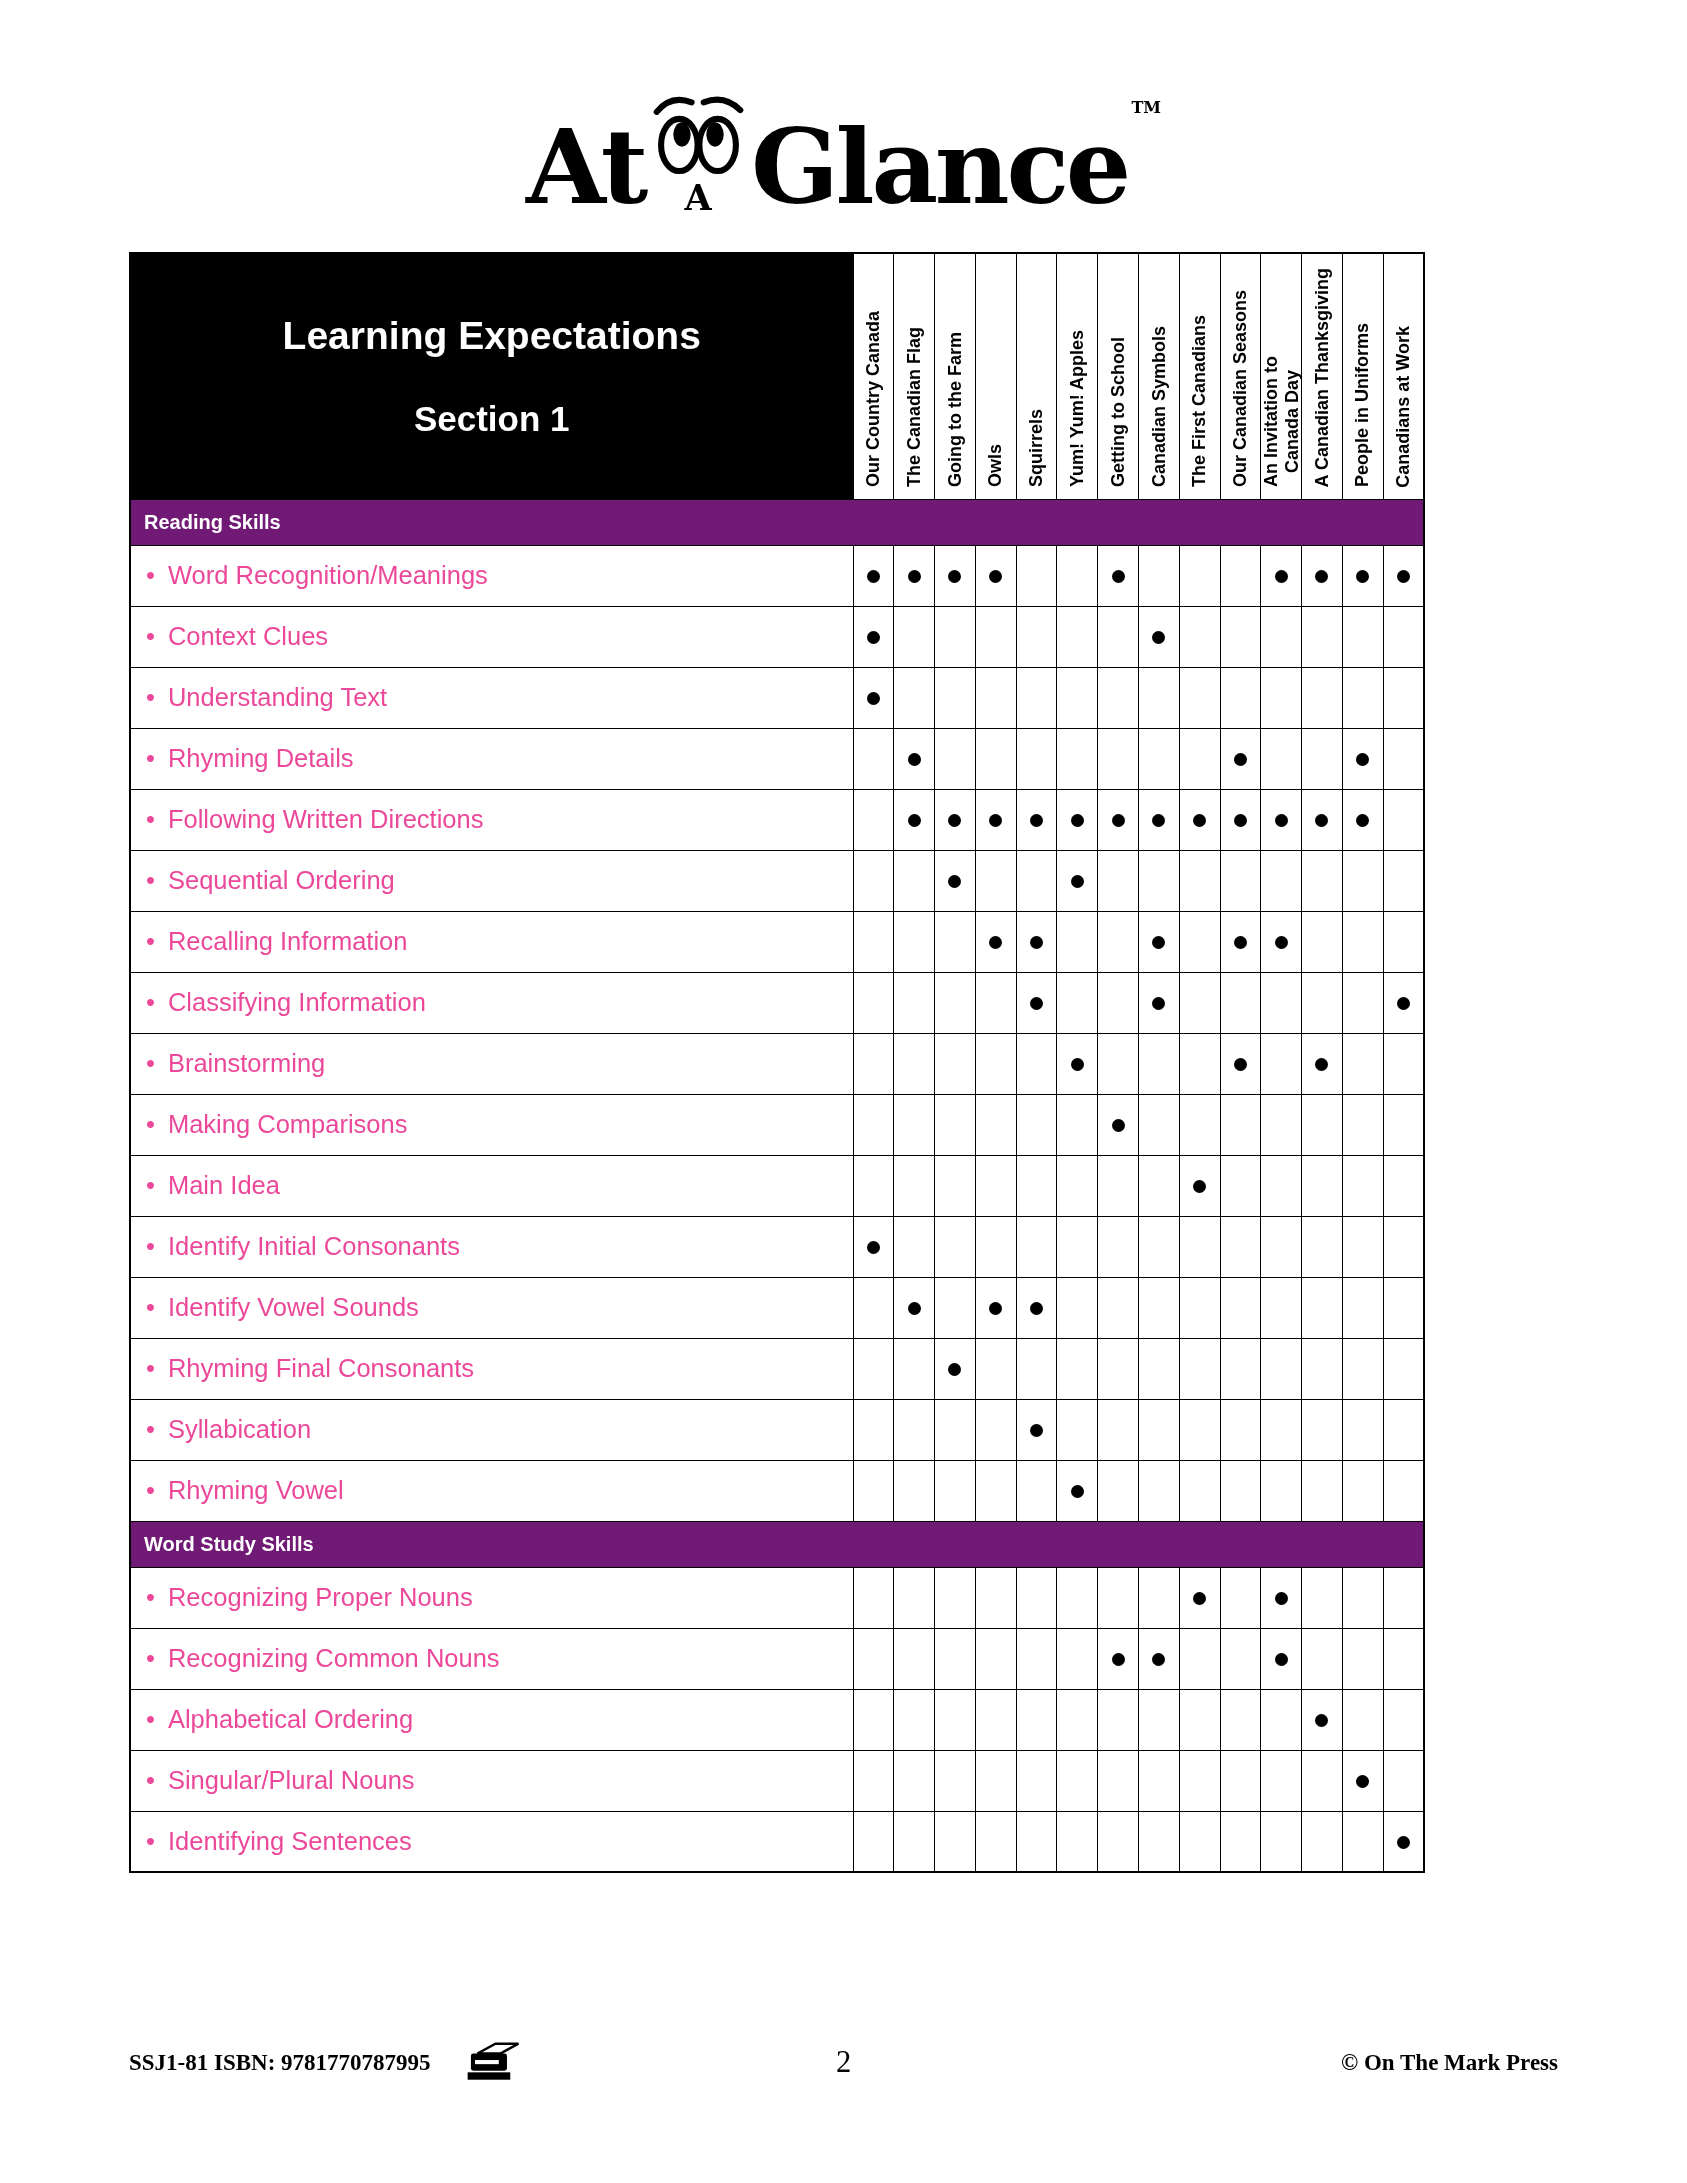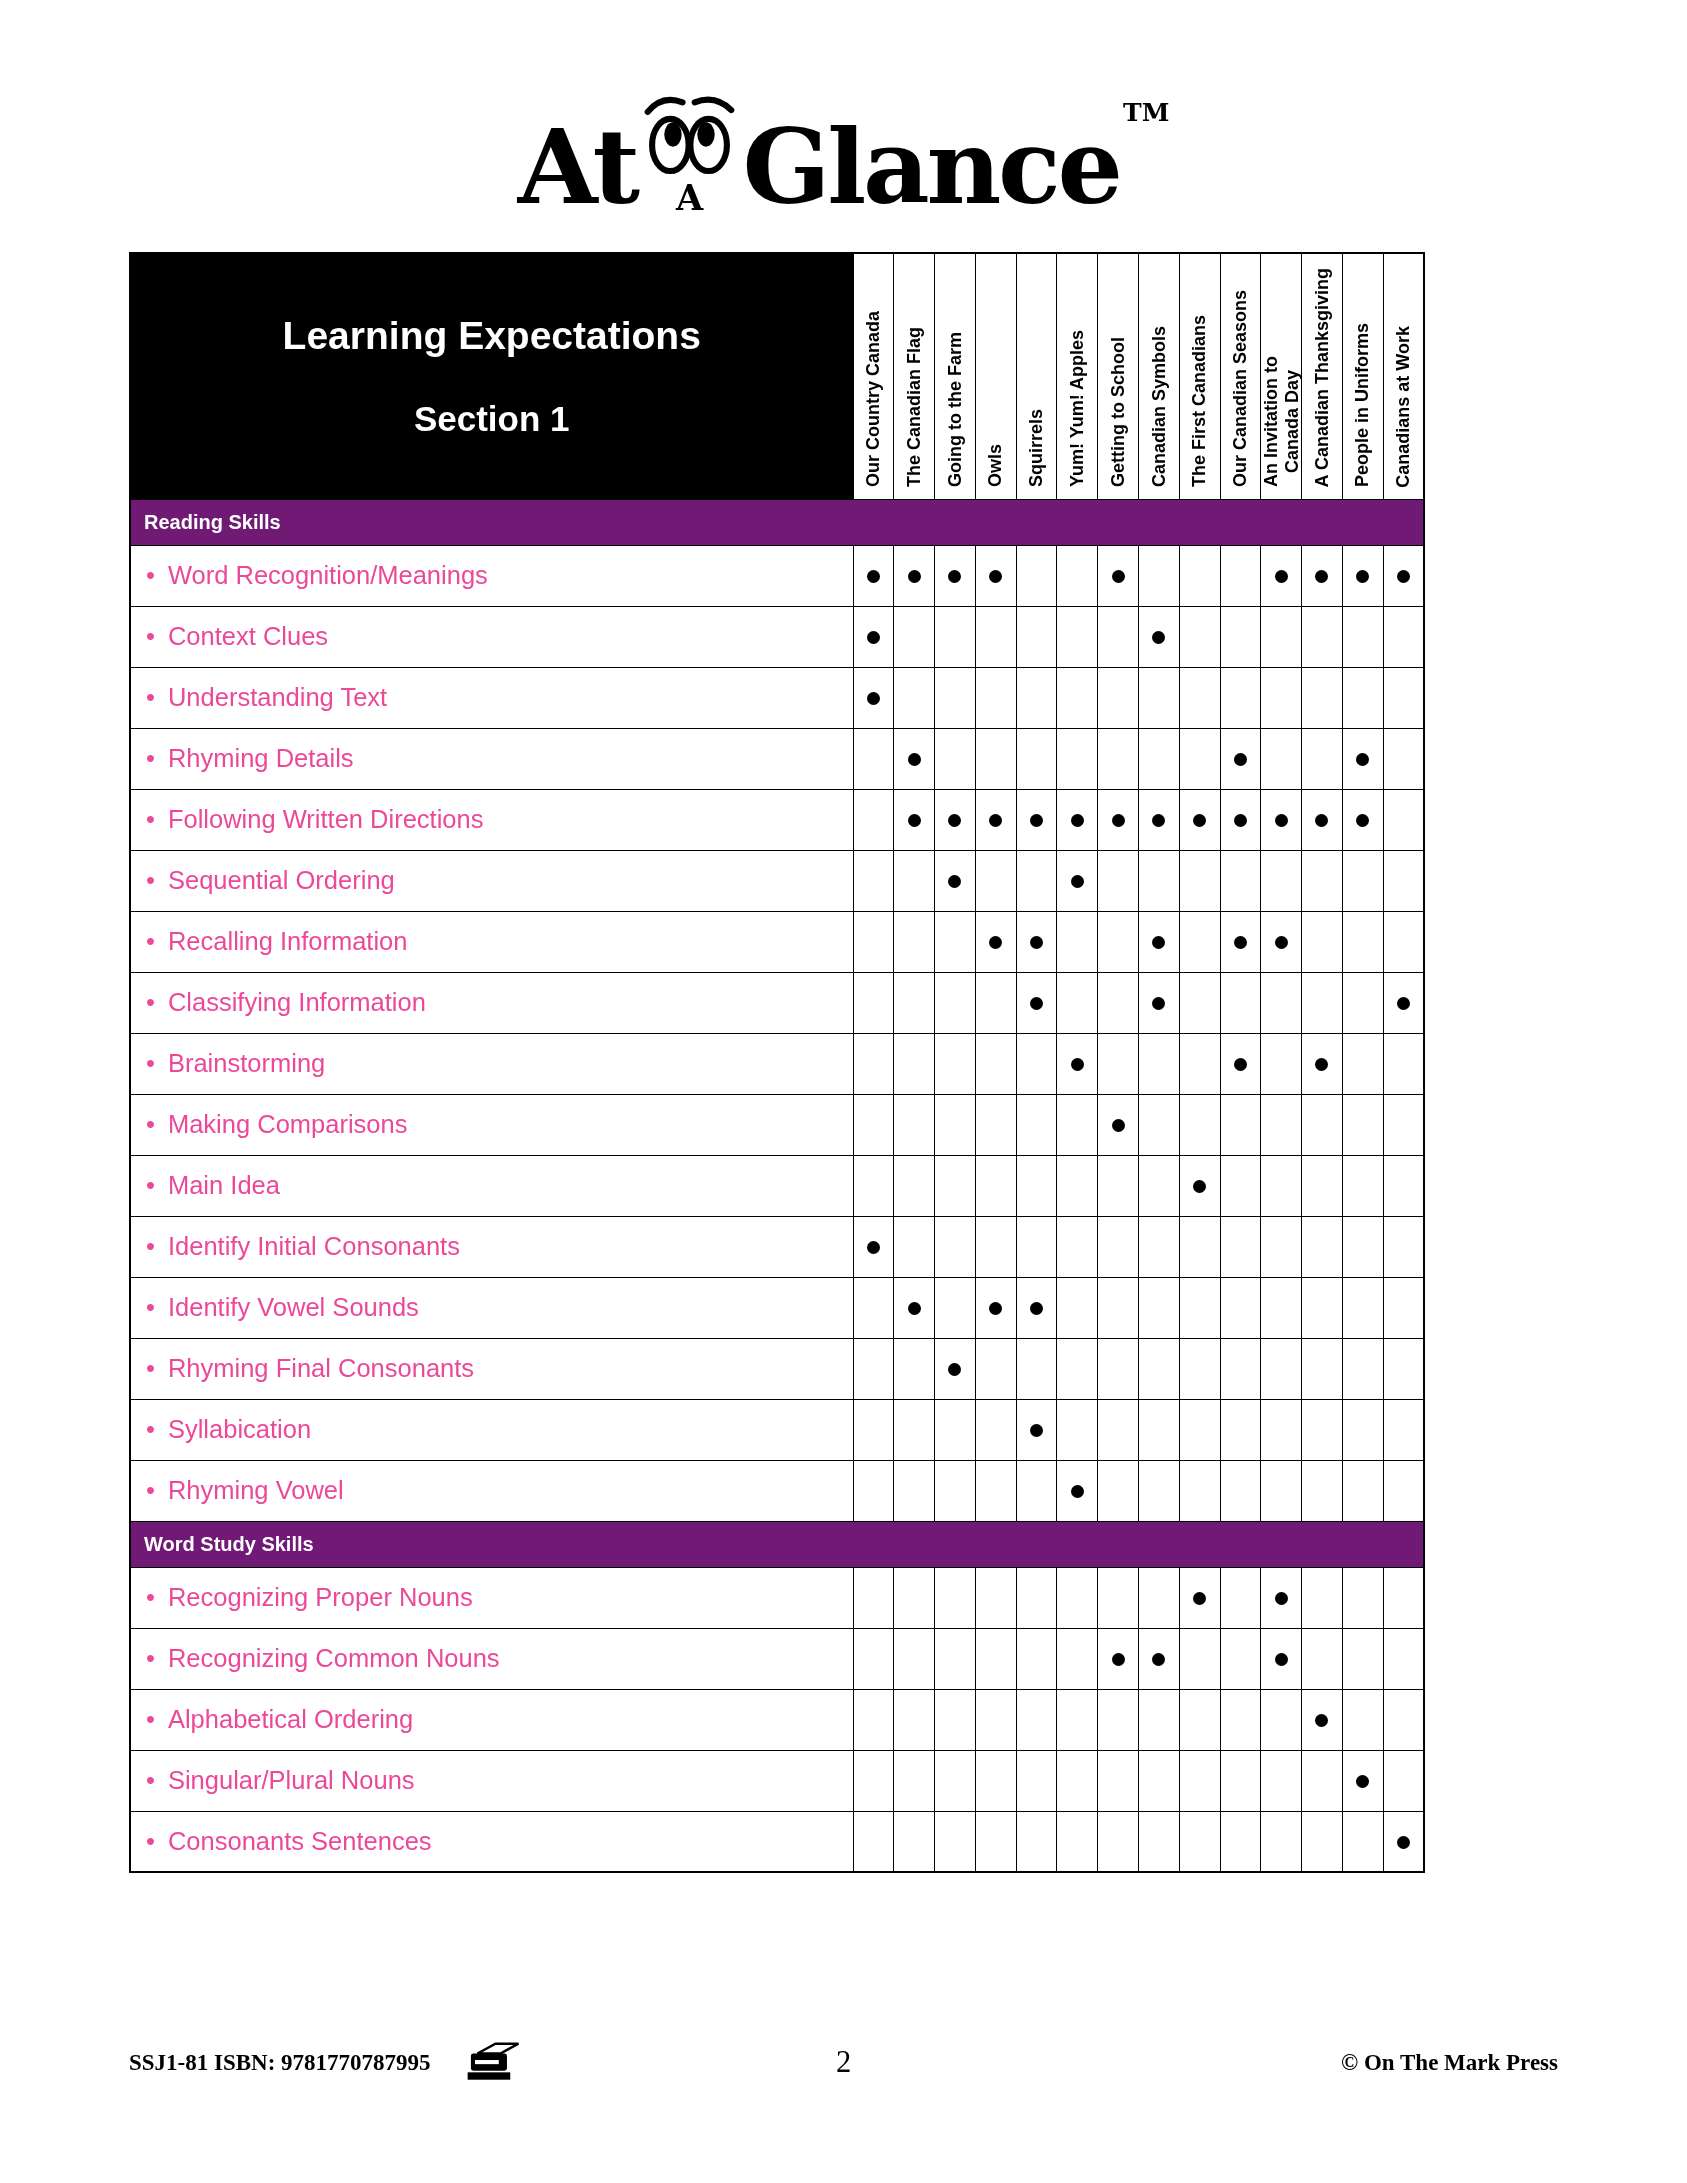--- a/index.html
+++ b/index.html
@@ -32,21 +32,21 @@
   .eyes-svg { width:109px; height:87px; display:block; }
   .eye-letter {
     font-family:"DejaVu Serif", serif;
     font-weight:bold;
     font-size:35px; line-height:1;
     margin-top:1.6px; margin-bottom:3.3px;
   }
   .tm {
     font-family:"DejaVu Serif", serif;
     font-weight:bold;
-    font-size:25px;
+    font-size:16px;
     align-self:flex-start;
     margin-top:6.6px; margin-left:3.3px;
   }
 
   
   #matrix {
     position:absolute; left:129px; top:252px;
     width:1296px;
     border-collapse:collapse;
     table-layout:fixed;
@@ -535,21 +535,21 @@
           <td class="cell"></td>
           <td class="cell"></td>
           <td class="cell"></td>
           <td class="cell"></td>
           <td class="cell"></td>
           <td class="cell"></td>
           <td class="cell"><span class="dot"></span></td>
           <td class="cell"></td>
         </tr>
         <tr class="skill-row">
-          <td class="row-label"><span class="bullet">•</span><span>Consonants Sentences</span></td>
+          <td class="row-label"><span class="bullet">•</span><span>Identifying Sentences</span></td>
           <td class="cell"></td>
           <td class="cell"></td>
           <td class="cell"></td>
           <td class="cell"></td>
           <td class="cell"></td>
           <td class="cell"></td>
           <td class="cell"></td>
           <td class="cell"></td>
           <td class="cell"></td>
           <td class="cell"></td>

